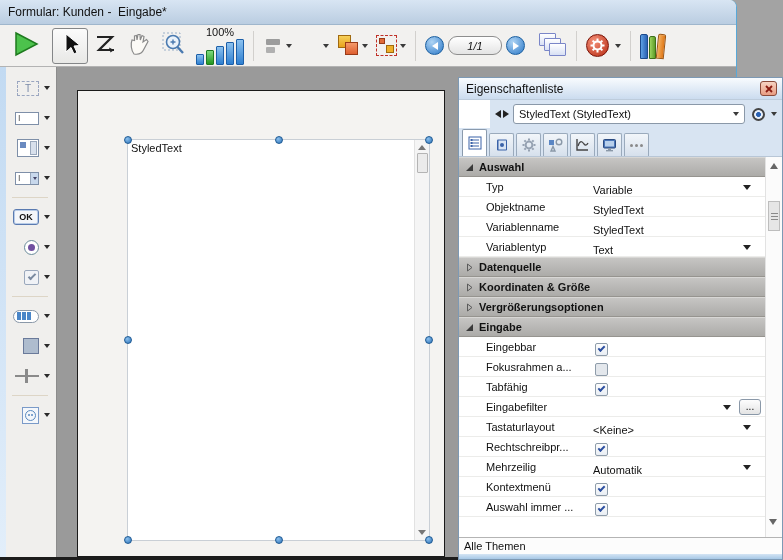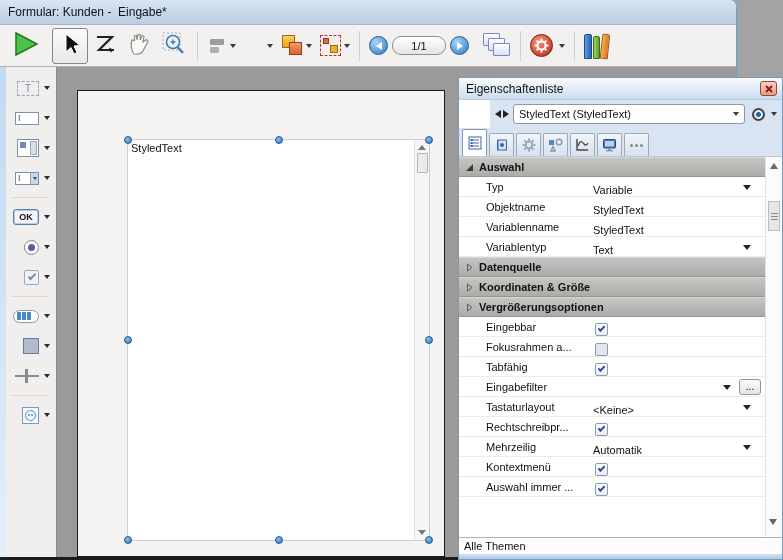--- a/index.html
+++ b/index.html
@@ -32,21 +32,21 @@
   .stack-icon .back { position:absolute; left:1px; top:0; width:13px; height:13px; background:linear-gradient(#F6D05A,#E8A21E); border:1px solid #A06A10; }
   .stack-icon .front { position:absolute; left:8px; top:7px; width:13px; height:13px; background:linear-gradient(#F49A6A,#DE5F30); border:1px solid #993A18; }
   .dotsel-icon { position:relative; width:21px; height:21px; border:1px dashed #C03028; }
   .dotsel-icon .s1 { position:absolute; left:2px; top:2px; width:6px; height:6px; background:#E06A38; border:1px solid #993A18; }
   .dotsel-icon .s2 { position:absolute; right:2px; bottom:2px; width:8px; height:8px; background:#EDAF28; border:1px solid #A06A10; }
   .nav-circle { width:19px; height:19px; border-radius:50%; border:1px solid #1A5FA0;
     background:radial-gradient(circle at 35% 30%, #AED4F4, #2B78C8); display:flex; align-items:center; justify-content:center; }
   .nav-circle .tri-l { width:0; height:0; border-top:4px solid transparent; border-bottom:4px solid transparent; border-right:6px solid #fff; }
   .nav-circle .tri-r { width:0; height:0; border-top:4px solid transparent; border-bottom:4px solid transparent; border-left:6px solid #fff; }
   .page-box { width:54px; height:19px; margin:0 4px; border:1px solid #8E8E8E; border-radius:9px;
-    background:linear-gradient(#FFFFFF,#E4E4E4); font-size:11px; display:flex; align-items:center; justify-content:center; }
+    background:linear-gradient(#FFFFFF,#E4E4E4); font-size:11px; display:flex; align-items:center; justify-content:center;font-style:italic; }
   .pages-icon { position:relative; width:28px; height:26px; }
   .pages-icon div { position:absolute; width:17px; height:13px; border:1px solid #7A86C8; background:linear-gradient(#FFFFFF,#D8E0F4); border-radius:1px; }
   .pages-icon .p1 { left:0; top:0; } .pages-icon .p2 { left:5px; top:5px; } .pages-icon .p3 { left:10px; top:10px; }
   .gear-icon { width:23px; height:23px; border-radius:50%; border:1px solid #7A1408;
     background:radial-gradient(circle at 35% 30%, #F49078, #B62A12); display:flex; align-items:center; justify-content:center; }
   .books-icon { display:flex; align-items:flex-end; gap:1px; height:26px; }
   .books-icon div { border-radius:2px 2px 0 0; }
   .bk1 { width:8px; height:25px; background:linear-gradient(90deg,#5EA0E4,#2A62B4); border:1px solid #1C4A8C; }
   .bk2 { width:7px; height:23px; background:linear-gradient(90deg,#9CD45E,#5E9C28); border:1px solid #3E701A; }
   .bk3 { width:8px; height:25px; background:linear-gradient(90deg,#F4B05E,#E07818); border:1px solid #9C5410; transform:rotate(6deg); }
@@ -171,20 +171,30 @@
           </svg></span>
     </div>
     <div class="tb-btn">
       <span><svg width="28" height="28">
             <rect x="3" y="3" width="17" height="17" fill="none" stroke="#9AB0C8" stroke-width="1" stroke-dasharray="2,2"></rect>
             <circle cx="13" cy="12" r="6.5" fill="#EAF2FA" stroke="#4A7AB0" stroke-width="1.6"></circle>
             <path d="M13 9.5 V14.5 M10.5 12 H15.5" stroke="#4A7AB0" stroke-width="1.4"></path>
             <line x1="17.5" y1="17" x2="23" y2="23" stroke="#4A7AB0" stroke-width="2.4"></line>
           </svg></span>
     </div>
+    <div class="zoom-widget">
+      <span class="zoom-label">100%</span>
+      <span class="zoom-bars">
+        <i class="zbar" style="height:11px;"></i>
+          <i class="zbar green" style="height:15px;"></i>
+          <i class="zbar" style="height:19px;"></i>
+          <i class="zbar" style="height:23px;"></i>
+          <i class="zbar" style="height:26px;"></i>
+      </span>
+    </div>
     <div class="tb-sep"></div>
     <div class="tb-btn">
       <span class="gray-align">
           <i class="r1"></i>
           <i class="r2"></i>
         </span>
         <span class="caret"></span>
     </div>
     <div class="tb-btn">
       <span class="gray-dist">
@@ -492,20 +502,26 @@
             <path d="M2.5 1 L7 4.5 L2.5 8 Z" fill="none" stroke="#5A5A5A"></path>
           </svg>
         <span>Koordinaten &amp; Größe</span>
       </div>
       <div class="psection">
         <svg width="9" height="9">
             <path d="M2.5 1 L7 4.5 L2.5 8 Z" fill="none" stroke="#5A5A5A"></path>
           </svg>
         <span>Vergrößerungsoptionen</span>
       </div>
+      <div class="psection">
+        <svg width="9" height="9">
+            <path d="M8 1 L8 8 L1 8 Z" fill="#3A3A3A"></path>
+          </svg>
+        <span>Eingabe</span>
+      </div>
       <div class="prow">
         <div class="plabel">Eingebbar</div>
         <div class="pvalue">
             <span class="cb">
               <i class="chk"></i>
             </span>
           </div>
       </div>
       <div class="prow">
         <div class="plabel">Fokusrahmen a...</div>

